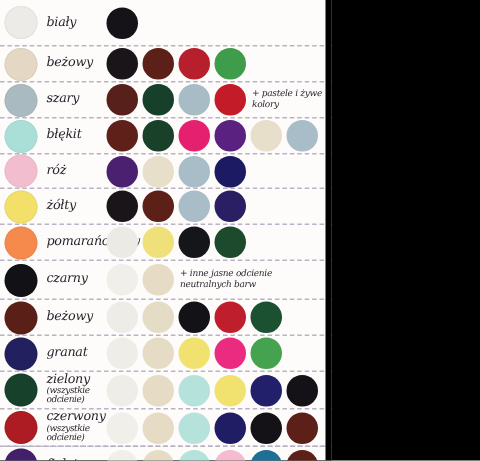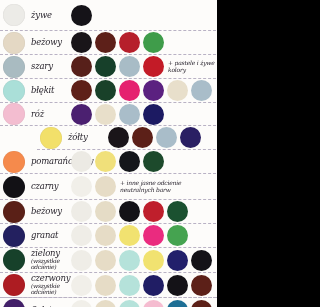--- a/index.html
+++ b/index.html
@@ -112,21 +112,21 @@
   }
 </style>
 </head>
 <body>
 
 <div id="chart">
 
   <div class="rows">
       <div class="row" style="height: 31px;">
         <div class="swatch main-swatch" style="background: rgb(236, 235, 231);"></div>
-        <div class="label">żywe</div>
+        <div class="label">biały</div>
         <div class="palette">
           <div class="pal-swatch" style="background: rgb(21, 19, 24);"></div>
         </div>
       </div>
       <div class="row" style="height: 24px;">
         <div class="swatch main-swatch" style="background: rgb(228, 216, 196);"></div>
         <div class="label">beżowy</div>
         <div class="palette">
           <div class="pal-swatch" style="background: rgb(25, 21, 25);"></div>
           <div class="pal-swatch" style="background: rgb(93, 32, 25);"></div>
@@ -160,21 +160,21 @@
       <div class="row" style="height: 23px;">
         <div class="swatch main-swatch" style="background: rgb(243, 189, 208);"></div>
         <div class="label">róż</div>
         <div class="palette">
           <div class="pal-swatch" style="background: rgb(75, 32, 112);"></div>
           <div class="pal-swatch" style="background: rgb(232, 223, 202);"></div>
           <div class="pal-swatch" style="background: rgb(169, 189, 201);"></div>
           <div class="pal-swatch" style="background: rgb(28, 26, 98);"></div>
         </div>
       </div>
-      <div class="row" style="height: 24px; margin-left: 37px;">
+      <div class="row" style="height: 24px;">
         <div class="swatch main-swatch" style="background: rgb(242, 224, 106);"></div>
         <div class="label">żółty</div>
         <div class="palette">
           <div class="pal-swatch" style="background: rgb(26, 21, 25);"></div>
           <div class="pal-swatch" style="background: rgb(92, 32, 24);"></div>
           <div class="pal-swatch" style="background: rgb(169, 189, 201);"></div>
           <div class="pal-swatch" style="background: rgb(42, 31, 99);"></div>
         </div>
       </div>
       <div class="row" style="height: 24px;">

